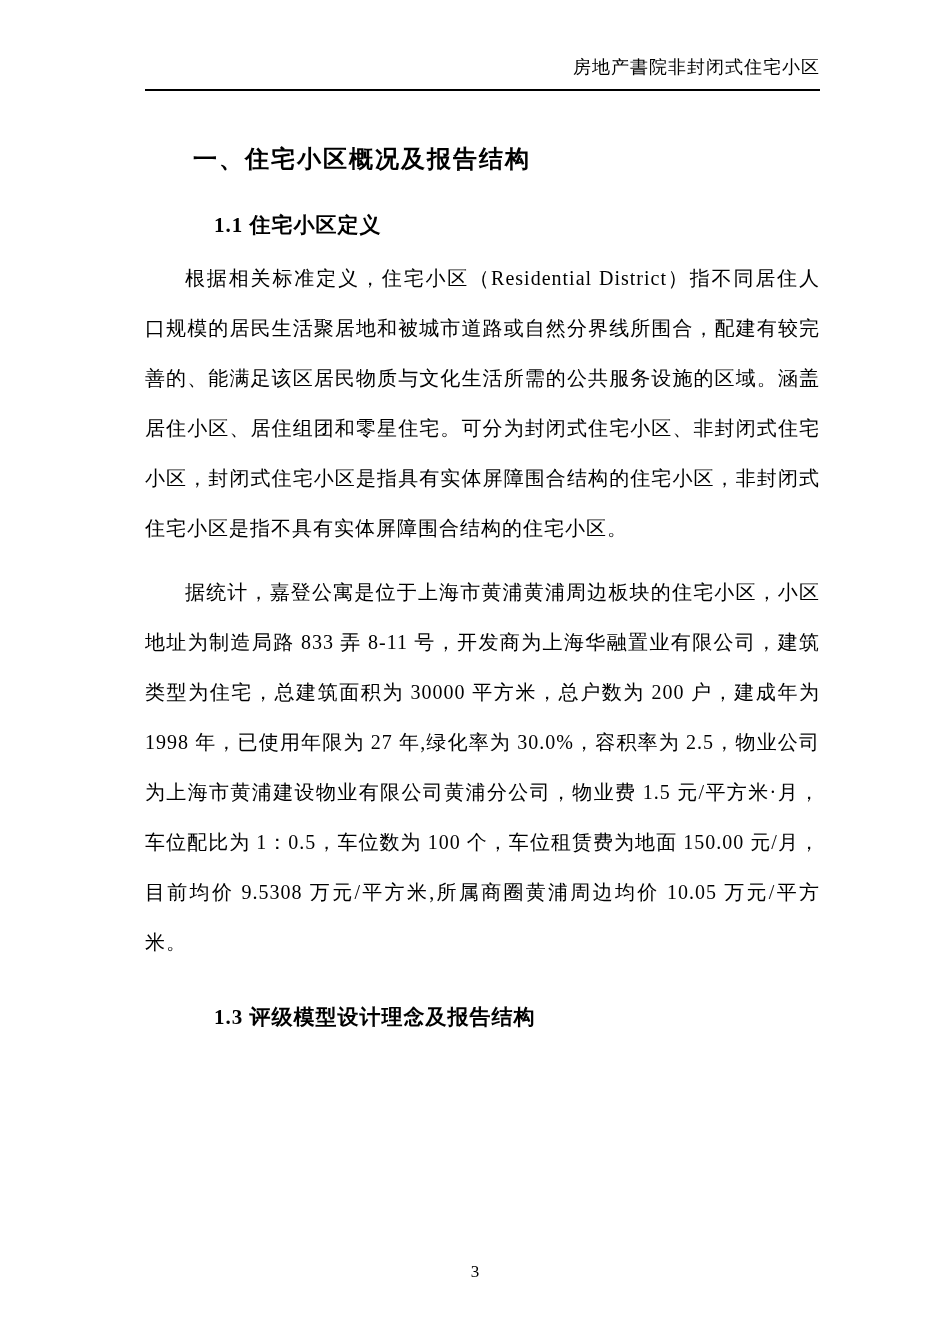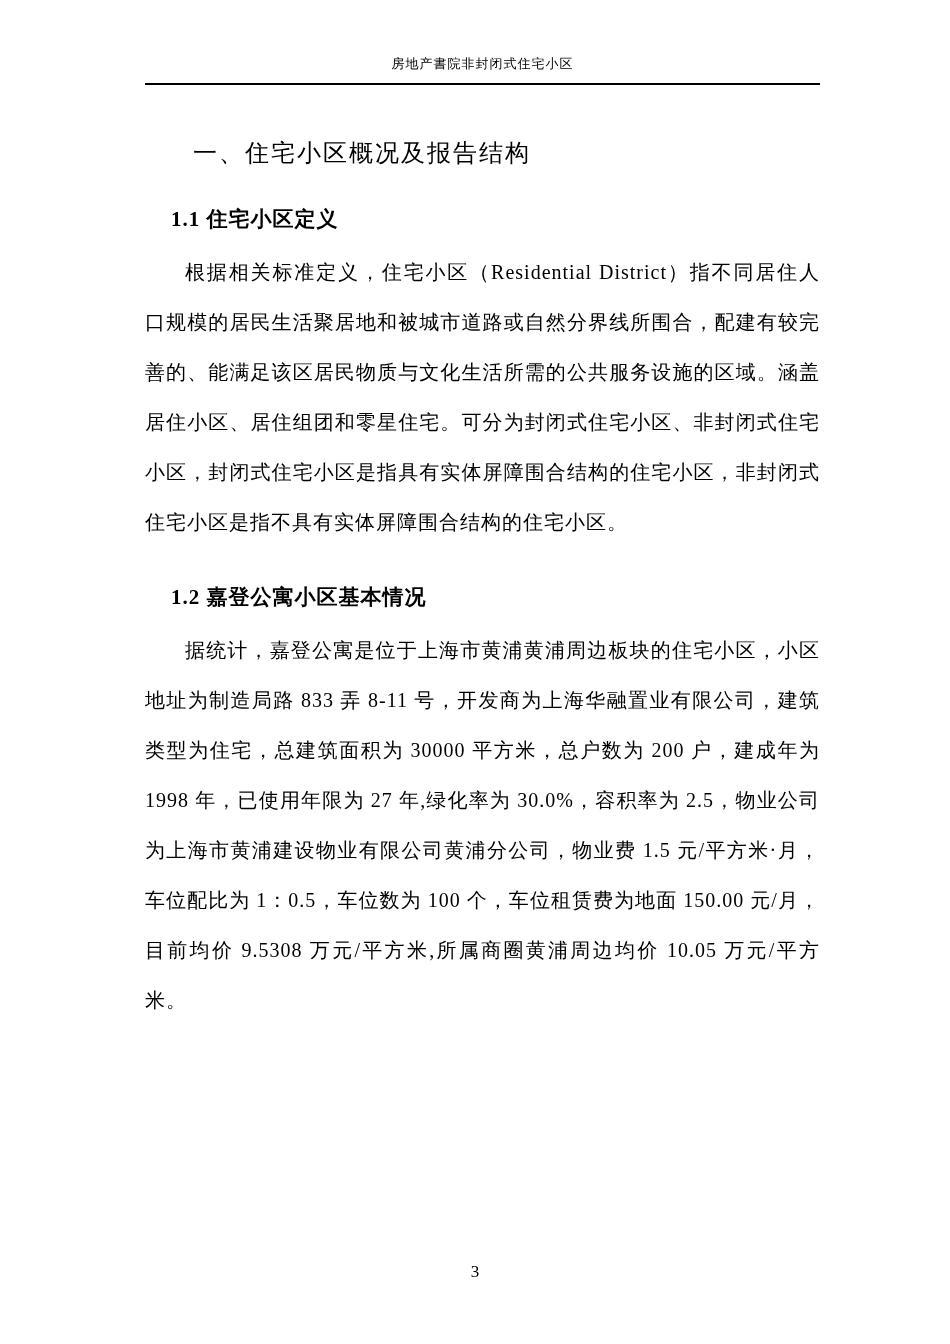--- a/index.html
+++ b/index.html
@@ -14,35 +14,35 @@
     width: 950px;
     height: 1344px;
     margin: 0 auto;
     background: #ffffff;
     box-sizing: border-box;
     padding: 55px 130px 0 145px;
     overflow: hidden;
   }
   .header {
     display: flex;
-    justify-content: center;
+    justify-content: flex-end;
     align-items: flex-end;
-    font-size: 13px;
+    font-size: 18px;
     letter-spacing: 1px;
     padding-bottom: 10px;
     border-bottom: 2px solid #000000;
   }
   .doc-title {
     margin: 52px 0 0 48px;
     font-size: 24px;
-    font-weight: normal;
+    font-weight: bold;
     letter-spacing: 2px;
   }
   .sec-heading {
-    margin: 36px 0 0 26px;
+    margin: 36px 0 0 69px;
     font-size: 21px;
     font-weight: bold;
     letter-spacing: 1px;
   }
   .body-para {
     margin: 14px 0 0 0;
     font-size: 20px;
     line-height: 50px;
     text-align: justify;
     text-justify: inter-ideograph;
@@ -71,25 +71,25 @@
   <main>
 
     <h1 class="doc-title">一、住宅小区概况及报告结构</h1>
 
     <section>
       <h2 class="sec-heading">1.1 住宅小区定义</h2>
       <p class="body-para">根据相关标准定义，住宅小区（Residential District）指不同居住人口规模的居民生活聚居地和被城市道路或自然分界线所围合，配建有较完善的、能满足该区居民物质与文化生活所需的公共服务设施的区域。涵盖居住小区、居住组团和零星住宅。可分为封闭式住宅小区、非封闭式住宅小区，封闭式住宅小区是指具有实体屏障围合结构的住宅小区，非封闭式住宅小区是指不具有实体屏障围合结构的住宅小区。</p>
     </section>
 
     <section>
-      <h2 class="sec-heading">1.2 嘉登公寓小区基本情况</h2>
       <p class="body-para">据统计，嘉登公寓是位于上海市黄浦黄浦周边板块的住宅小区，小区地址为制造局路 833 弄 8-11 号，开发商为上海华融置业有限公司，建筑类型为住宅，总建筑面积为 30000 平方米，总户数为 200 户，建成年为 1998 年，已使用年限为 27 年,绿化率为 30.0%，容积率为 2.5，物业公司为上海市黄浦建设物业有限公司黄浦分公司，物业费 1.5 元/平方米·月，车位配比为 1：0.5，车位数为 100 个，车位租赁费为地面 150.00 元/月，目前均价 9.5308 万元/平方米,所属商圈黄浦周边均价 10.05 万元/平方米。</p>
     </section>
 
     <section>
+      <h2 class="sec-heading">1.3 评级模型设计理念及报告结构</h2>
     </section>
 
   </main>
 
   <footer class="footer">
     <span>3</span>
   </footer>
 
 </div>
 

